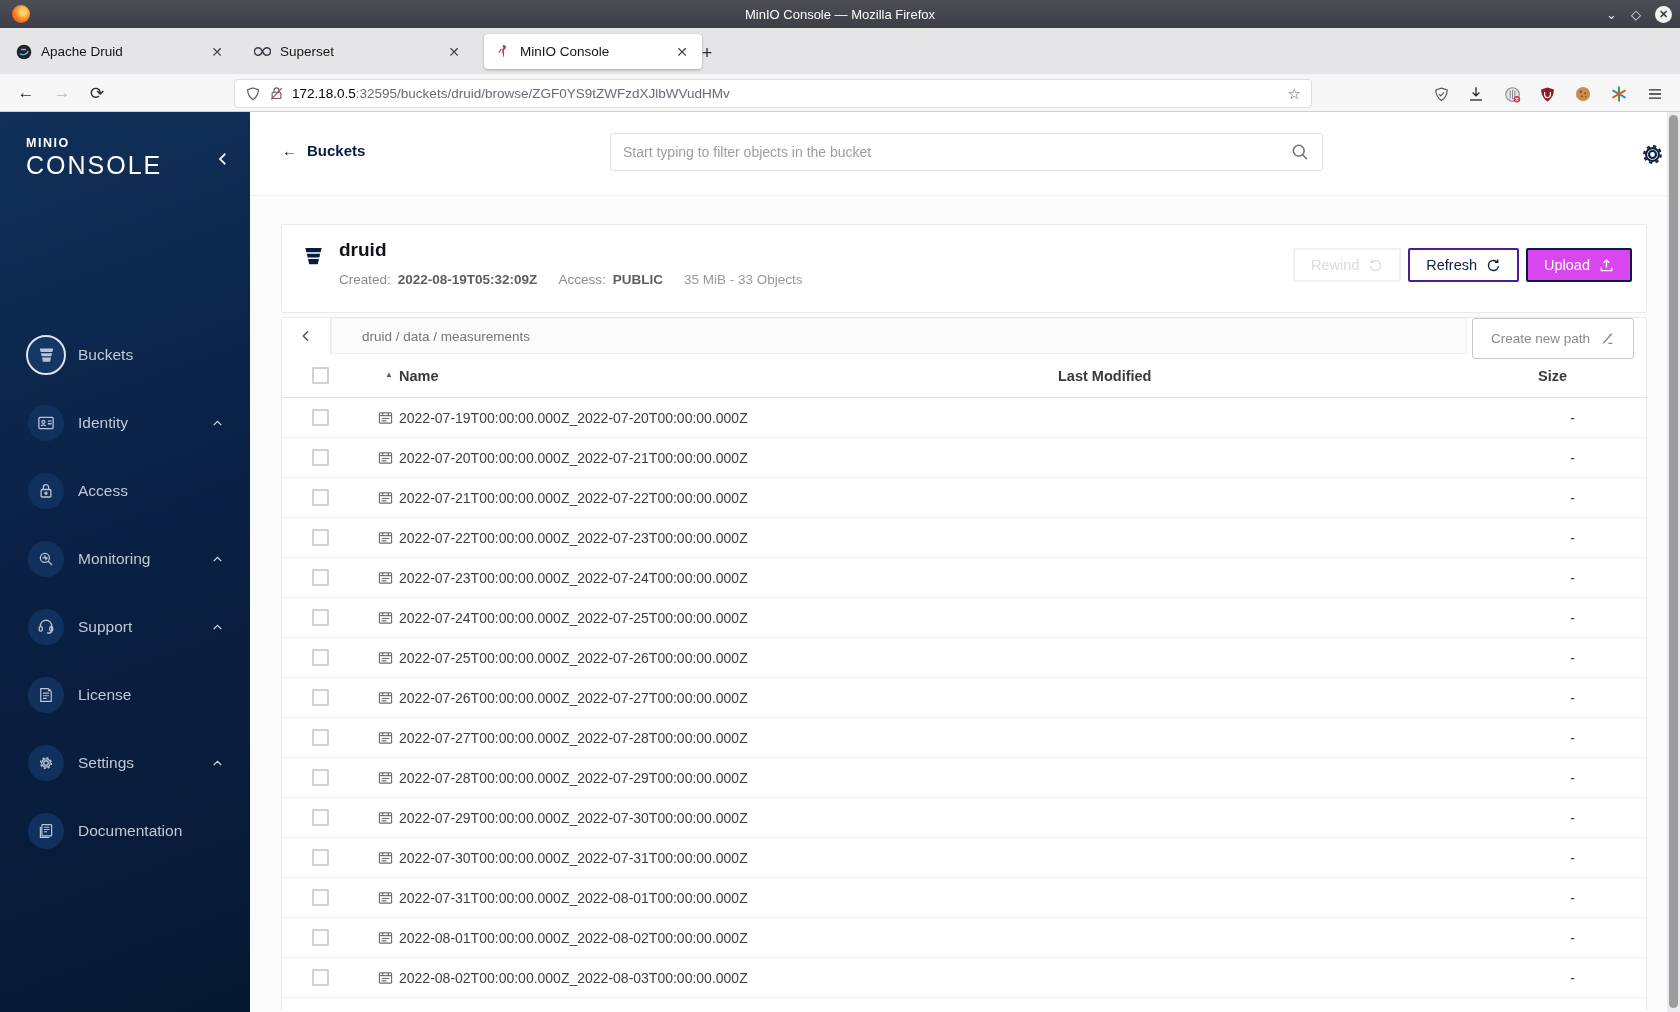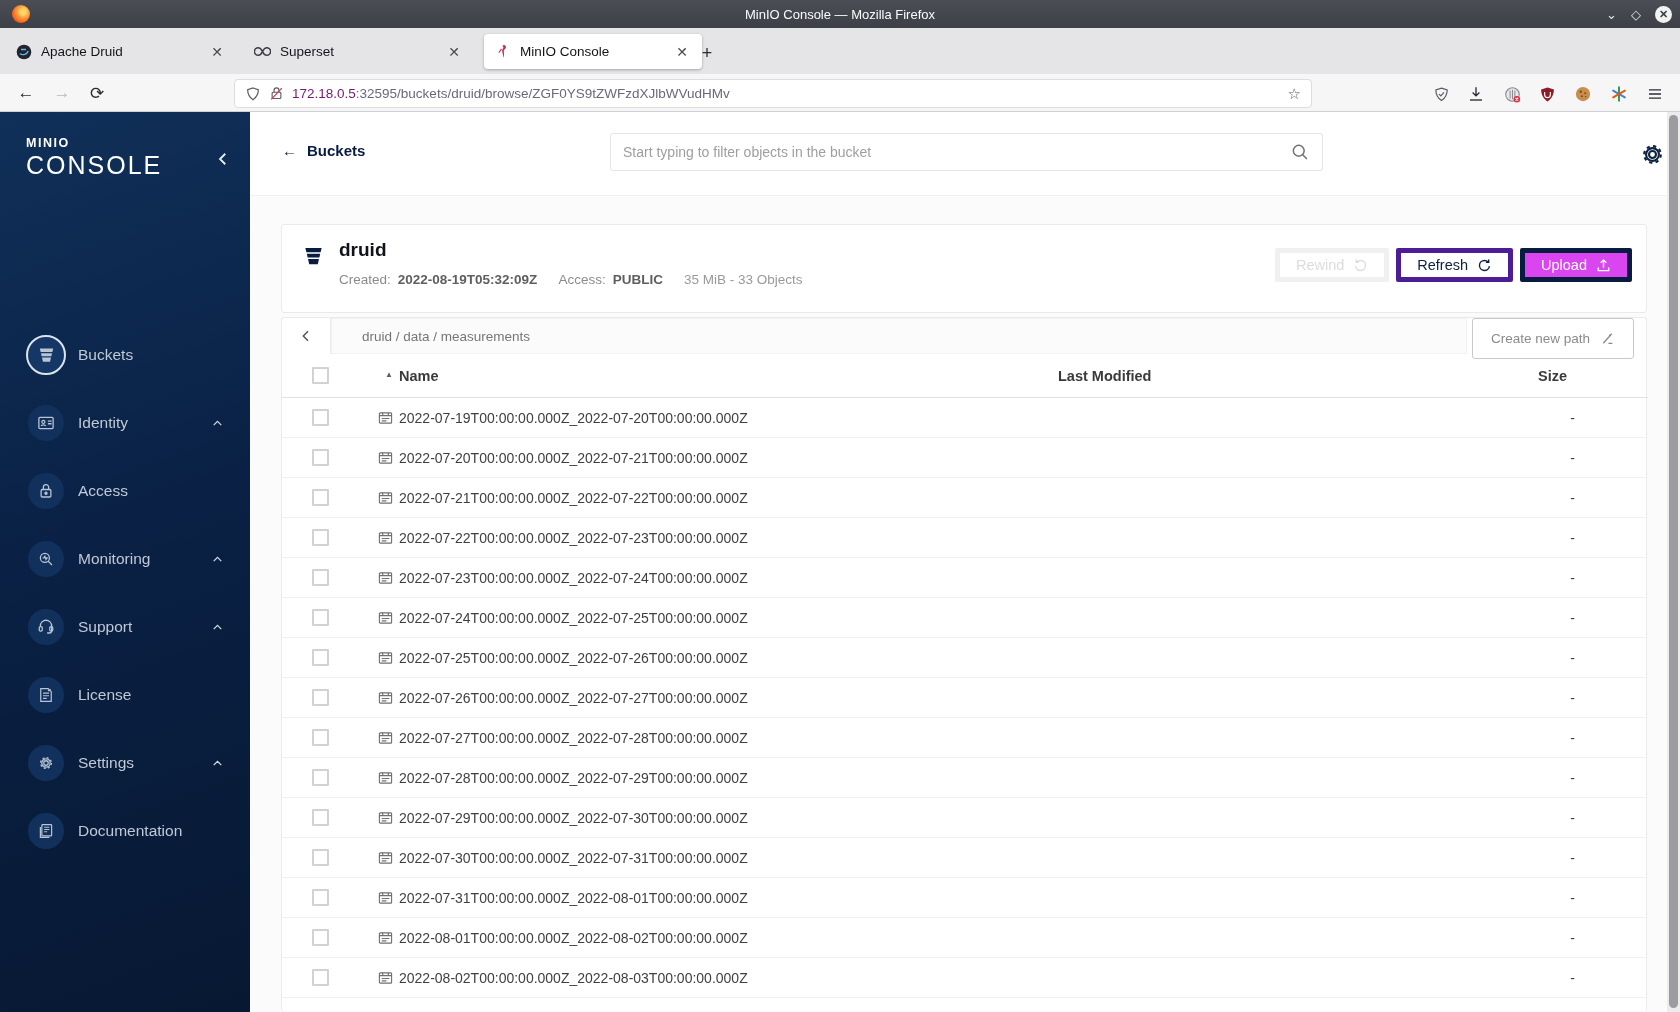--- a/index.html
+++ b/index.html
@@ -26,21 +26,21 @@
   .newtab{position:absolute;top:12px;font-size:18px;color:#2b2b33;width:26px;height:26px;
     display:flex;align-items:center;justify-content:center;}
   .navbar{position:absolute;left:0;top:74px;width:1680px;height:38px;background:#f6f6f7;border-bottom:1px solid #cfcfd4;}
   .navbtn{position:absolute;top:5px;width:28px;height:28px;display:flex;align-items:center;justify-content:center;
     font-size:17px;color:#2b2b33;border-radius:4px;}
   .navbtn.disabled{color:#b8b8be;}
   .urlbar{position:absolute;left:234px;top:5px;width:1078px;height:29px;background:#fff;
     border:1px solid #dddde1;border-radius:4px;display:flex;align-items:center;padding:0 10px;}
   .urlbar .sep-icon{margin-right:8px;display:flex;align-items:center;}
   .url-text{font-size:13.5px;color:#69697a;white-space:nowrap;overflow:hidden;flex:1;}
-  .url-domain{color:#701a75;}
+  .url-domain{color:#000000;}
   .url-star{color:#5b5b66;font-size:15px;margin-left:8px;}
   .tb-icon{position:absolute;top:9px;width:22px;height:22px;display:flex;align-items:center;justify-content:center;}
   
   .app{position:absolute;left:0;top:112px;width:1680px;height:900px;background:#fbfbfb;}
   .sidebar{position:absolute;left:0;top:0;width:250px;height:900px;
     background:linear-gradient(160deg,#103059 0%,#0a2145 45%,#071832 100%);}
   .brand{position:absolute;left:26px;top:24px;color:#fff;}
   .brand-top{font-size:12.5px;font-weight:bold;letter-spacing:1.5px;}
   .brand-main{font-size:25px;font-weight:300;letter-spacing:2px;margin-top:1px;}
   .collapse{position:absolute;left:214px;top:38px;color:#e8edf4;}
@@ -63,21 +63,21 @@
   .hdr-gear{position:absolute;right:14px;top:29px;color:#0c2240;cursor:pointer;}
   .card{position:absolute;background:#fff;border:1px solid #eaeaea;border-radius:3px;}
   .bucket-card{left:31px;top:112px;width:1366px;height:89px;}
   .bucket-icon{position:absolute;left:20px;top:20px;color:#081C42;}
   .bucket-name{position:absolute;left:57px;top:14px;font-size:19px;font-weight:bold;color:#10131c;}
   .bucket-meta{position:absolute;left:57px;top:47px;font-size:13.5px;color:#8b8b8b;display:flex;gap:7px;align-items:center;}
   .meta-val{font-weight:bold;color:#5e5e5e;margin-right:14px;}
   .meta-sum{color:#999;}
   .bucket-actions{position:absolute;right:14px;top:23px;display:flex;gap:7px;}
   .btn{height:34px;border-radius:2px;font-size:14.5px;display:flex;align-items:center;gap:9px;
-    padding:0 16px;background:#fff;border:5px solid #4c1d95;color:#0c2240;cursor:pointer;
+    padding:0 16px;background:#fff;border:2px solid #4c1d95;color:#0c2240;cursor:pointer;
     font-family:"Liberation Sans",sans-serif;}
   .btn.disabled{border-color:#f0f0f0;color:#dcdcdc;cursor:default;}
   .btn.primary{background:#d946ef;border-color:#081C42;color:#fff;}
   .browse-card{left:31px;top:205px;width:1366px;height:694px;border-bottom:none;}
   .crumb-row{position:absolute;left:0;top:0;width:1366px;height:36px;}
   .crumb-back{position:absolute;left:0;top:0;width:49px;height:36px;border-right:1px solid #ececec;
     display:flex;align-items:center;justify-content:center;color:#555;cursor:pointer;}
   .crumb-path{position:absolute;left:49px;top:0;width:1136px;height:36px;background:#fbfbfb;
     border:1px solid #f1f1f1;display:flex;align-items:center;padding-left:30px;
     font-size:13.5px;color:#767676;}

